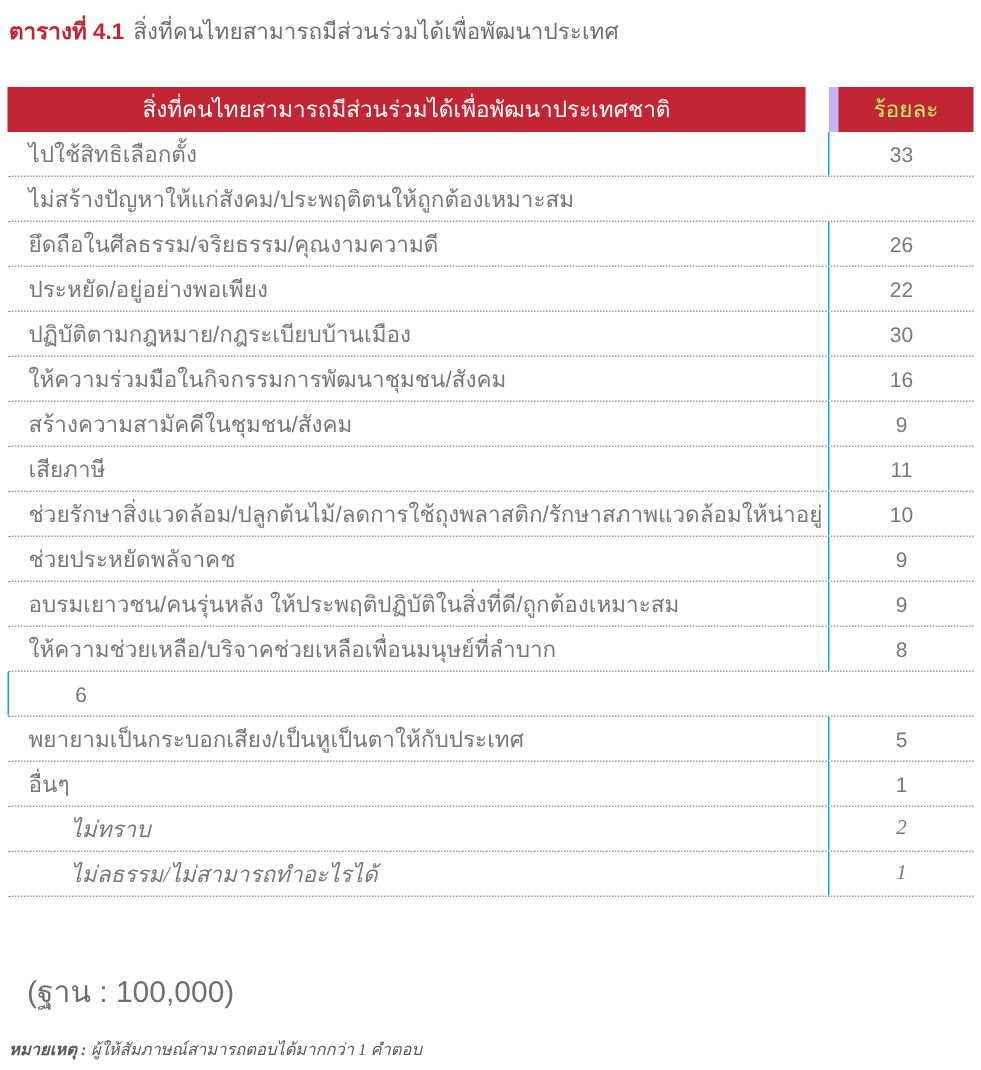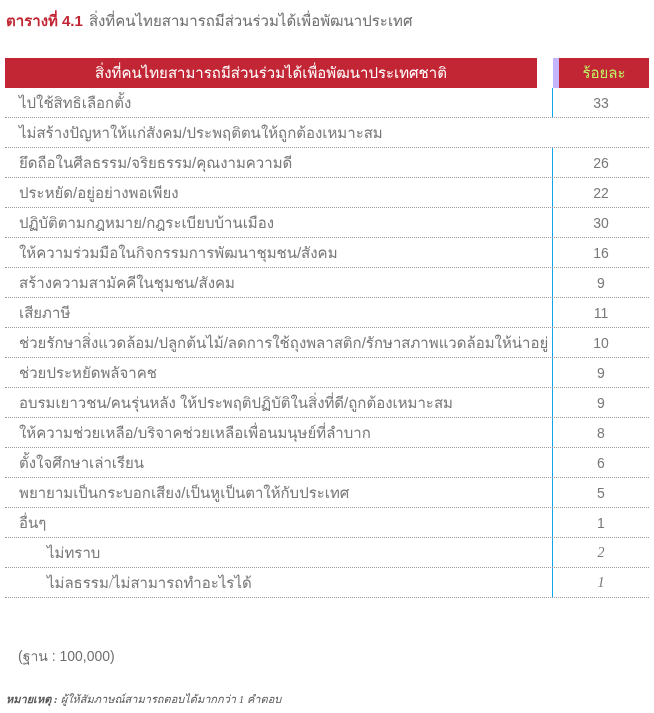--- a/index.html
+++ b/index.html
@@ -38,27 +38,27 @@
     display: flex; height: 30px; align-items: center;
     border-bottom: 1px dotted #9b9b9b;
     color: #787878; font-size: 15px;
   }
   .t-cell-label { flex: 1; padding-left: 14px; overflow: hidden; white-space: nowrap; }
   .t-cell-value {
     width: 97px; text-align: center; align-self: stretch;
     display: flex; align-items: center; justify-content: center;
     border-left: 1px solid #0ea5e9; font-size: 14px;
   }
-  .t-row.sub .t-cell-label { padding-left: 42px; font-family: "Liberation Serif", "DejaVu Serif", serif; }
+  .t-row.sub .t-cell-label { padding-left: 42px; font-style: italic; font-family: "Liberation Serif", "DejaVu Serif", serif; }
   .t-row.sub .t-cell-value { font-style: italic; font-family: "Liberation Serif", "DejaVu Serif", serif; }
 
   
   .base-note {
     position: absolute; left: 18px; top: 645px;
-    font-size: 14px; color: #6f6f6f;
+    font-size: 20px; color: #6f6f6f;
   }
 
   
   .footnote {
     position: absolute; left: 6px; top: 690px;
     font-size: 11px; font-style: italic; color: #5a5a5a;
     font-family: "Liberation Serif", "DejaVu Serif", serif;
   }
   .footnote-label { font-weight: bold; margin-right: 3px; }
 </style>
@@ -118,21 +118,20 @@
         </div>
         <div class="t-row">
           <div class="t-cell-label">อบรมเยาวชน/คนรุ่นหลัง ให้ประพฤติปฏิบัติในสิ่งที่ดี/ถูกต้องเหมาะสม</div>
           <div class="t-cell-value">9</div>
         </div>
         <div class="t-row">
           <div class="t-cell-label">ให้ความช่วยเหลือ/บริจาคช่วยเหลือเพื่อนมนุษย์ที่ลำบาก</div>
           <div class="t-cell-value">8</div>
         </div>
         <div class="t-row">
-          <div class="t-cell-label">ตั้งใจศึกษาเล่าเรียน</div>
           <div class="t-cell-value">6</div>
         </div>
         <div class="t-row">
           <div class="t-cell-label">พยายามเป็นกระบอกเสียง/เป็นหูเป็นตาให้กับประเทศ</div>
           <div class="t-cell-value">5</div>
         </div>
         <div class="t-row">
           <div class="t-cell-label">อื่นๆ</div>
           <div class="t-cell-value">1</div>
         </div>

